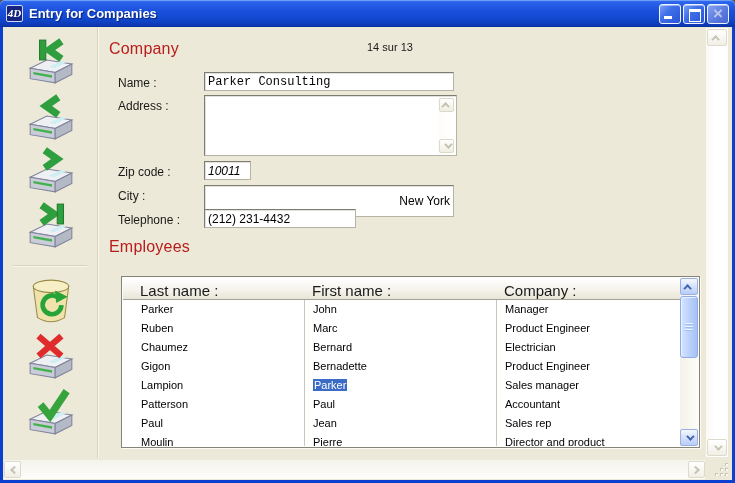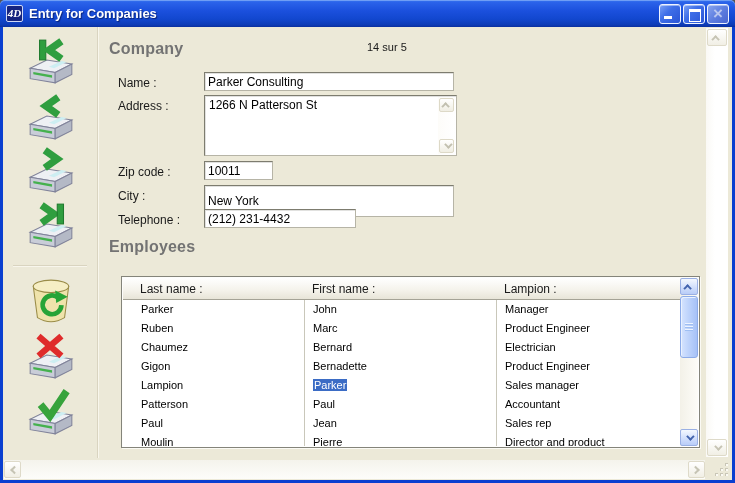--- a/index.html
+++ b/index.html
@@ -29,21 +29,21 @@
   
   .toolbar{position:absolute;left:0;top:0;width:94px;bottom:22px;}
   .tool-btn{position:absolute;left:22px;width:52px;height:50px;background:transparent;border:none;padding:0;cursor:pointer;}
   .tool-btn svg{width:100%;height:100%;display:block;}
   .toolbar-divider{position:absolute;left:10px;width:74px;top:238px;height:2px;
     border-top:1px solid #d9d4c0;border-bottom:1px solid #f8f6ec;}
   .v-divider{position:absolute;left:94px;top:0;bottom:22px;width:2px;
     border-left:1px solid #d9d4c0;border-right:1px solid #f8f6ec;}
 
   
-  .heading{position:absolute;font-size:16px;font-weight:bold;color:#737373;letter-spacing:.2px;}
+  .heading{position:absolute;font-size:16px;font-weight:normal;color:#b91c1c;letter-spacing:.2px;}
   .counter{position:absolute;left:364px;top:14px;font-size:11px;color:#1a1a1a;}
   .flabel{position:absolute;font-size:12px;color:#1a1a1a;}
   .field{position:absolute;background:#fff;border:1px solid #7d7c6f;border-right-color:#b6b4a6;border-bottom-color:#b6b4a6;
     box-shadow:inset 1px 1px 0 rgba(90,90,80,.18);font-size:12px;color:#000;padding:2px 3px 0 4px;}
   input.field{padding:0 3px;}
   .addr{padding:0;}
   .addr-text{position:absolute;left:4px;top:2px;right:20px;font-size:12px;color:#000;}
   .mini-scroll{position:absolute;top:1px;right:1px;bottom:1px;width:17px;background:linear-gradient(90deg,#fdfcf9,#ffffff);}
   .sb-btn{position:absolute;left:1px;right:1px;height:14px;display:flex;align-items:center;justify-content:center;
     background:linear-gradient(180deg,#ffffff,#f0eee3);border:1px solid #ddd9c7;border-radius:2px;color:#c2c0b0;}
@@ -53,21 +53,21 @@
   .chv.up{transform:rotate(45deg) translate(0,2px);}
   .chv.down{transform:rotate(225deg) translate(0,2px);}
   .chv.left{transform:rotate(-45deg) translate(1px,1px);}
   .chv.right{transform:rotate(135deg) translate(1px,1px);}
 
   
   .etable{position:absolute;left:118px;top:249px;width:579px;height:172px;background:#fff;
     border:1px solid #84847a;box-shadow:1px 1px 0 #fbfaf4, inset 1px 1px 0 #fdfdfb;}
   .thead{position:absolute;left:1px;top:1px;right:19px;height:22px;
     background:linear-gradient(180deg,#ffffff 0%,#f4f2ea 60%,#e8e5d8 100%);border-bottom:1px solid #a5a396;}
-  .thcell{position:absolute;top:4px;font-size:12px;color:#1a1a1a;}
+  .thcell{position:absolute;top:4px;font-size:15px;color:#1a1a1a;}
   .colsep{position:absolute;top:1px;bottom:1px;width:1px;background:#c9c7ba;}
   .tbody{position:absolute;left:1px;top:24px;right:19px;bottom:1px;overflow:hidden;}
   .trow{position:relative;height:19px;}
   .tcell{position:absolute;top:2px;font-size:11px;color:#000;white-space:nowrap;}
   .col1{left:18px;} .col2{left:190px;} .col3{left:382px;}
   .sel{background:#3b6cc5;color:#fff;padding:0 1px;}
 
   
   .tscroll{position:absolute;top:1px;right:1px;bottom:1px;width:18px;background:linear-gradient(90deg,#f3f1e8,#fdfcf8);}
   .tsb-btn{position:absolute;left:0;right:0;height:17px;display:flex;align-items:center;justify-content:center;
@@ -185,57 +185,56 @@
           <polygon points="7,33.5 25,36.8 25,39 7,35.7" fill="#45b14e"></polygon>
           <polygon points="22,28.5 34,23 39,24 27,30" fill="#cdeef2"></polygon>
           <path d="M14 16 L23 27 L39 3" fill="none" stroke="#37a33c" stroke-width="7"></path>
         </svg>
       </button>
     </div>
 
     <div class="v-divider"></div>
 
     <div class="heading" style="left:106px;top:13px">Company</div>
-    <div class="counter">14 sur 5</div>
+    <div class="counter">14 sur 13</div>
 
     <div class="flabel" style="left:115px;top:49px">Name :</div>
-    <input class="field" style="left: 201px; top: 45px; width: 250px; height: 19px;" value="Parker Consulting">
+    <input class="field" style="left: 201px; top: 45px; width: 250px; height: 19px; font-family: Liberation Mono, monospace;" value="Parker Consulting">
 
     <div class="flabel" style="left:115px;top:72px">Address :</div>
     <div class="field addr" style="left:201px;top:68px;width:253px;height:61px">
-      <div class="addr-text">1266 N Patterson St</div>
       <div class="mini-scroll">
         <div class="sb-btn top">
               <span class="chv up"></span>
             </div>
         <div class="sb-btn bottom">
               <span class="chv down"></span>
             </div>
       </div>
     </div>
 
     <div class="flabel" style="left:115px;top:138px">Zip code :</div>
-    <input class="field" style="left: 201px; top: 134px; width: 69px; height: 19px;" value="10011">
+    <input class="field" style="left: 201px; top: 134px; width: 47px; height: 19px; font-style: italic;" value="10011">
 
     <div class="flabel" style="left:115px;top:162px">City :</div>
-    <input class="field" style="left: 201px; top: 158px; width: 250px; height: 32px;" value="New York">
+    <input class="field" style="left: 201px; top: 158px; width: 250px; height: 32px; text-align: right;" value="New York">
 
     <div class="flabel" style="left:115px;top:186px">Telephone :</div>
     <input class="field" style="left: 201px; top: 182px; width: 152px; height: 19px;" value="(212) 231-4432">
 
     <div class="heading" style="left:106px;top:211px">Employees</div>
 
     <div class="etable">
       <div class="colsep" style="left:182px"></div>
       <div class="colsep" style="left:374px"></div>
 
       <div class="thead">
         <div class="thcell" style="left:17px">Last name :</div>
         <div class="thcell" style="left:189px">First name :</div>
-        <div class="thcell" style="left:381px">Lampion :</div>
+        <div class="thcell" style="left:381px">Company :</div>
       </div>
 
       <div class="tbody">
         <div class="trow">
           <div class="tcell col1">Parker</div>
           <div class="tcell col2">John</div>
           <div class="tcell col3">Manager</div>
         </div>
         <div class="trow">
           <div class="tcell col1">Ruben</div>

